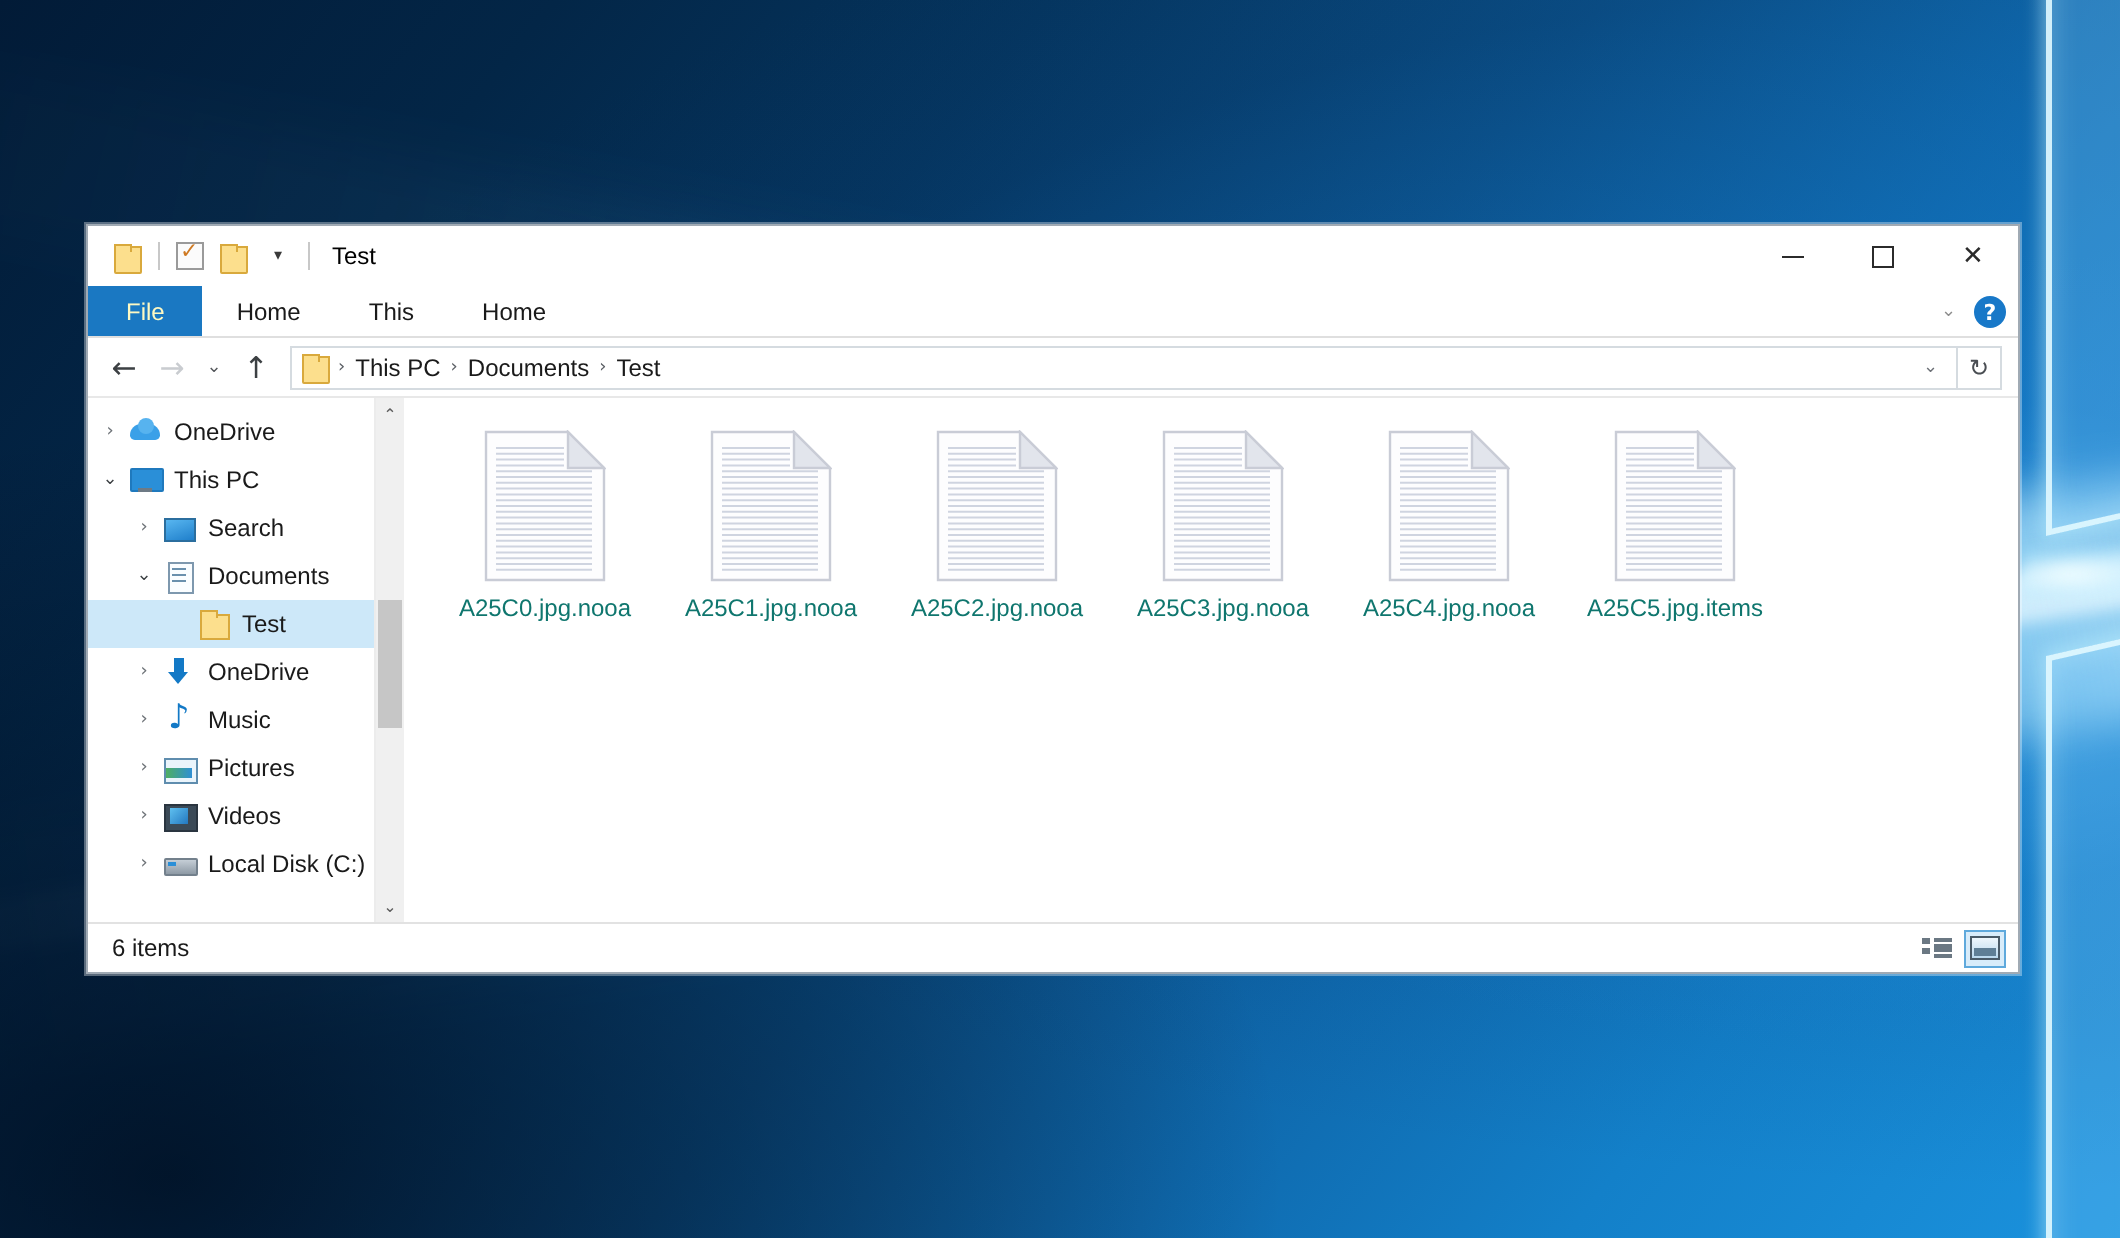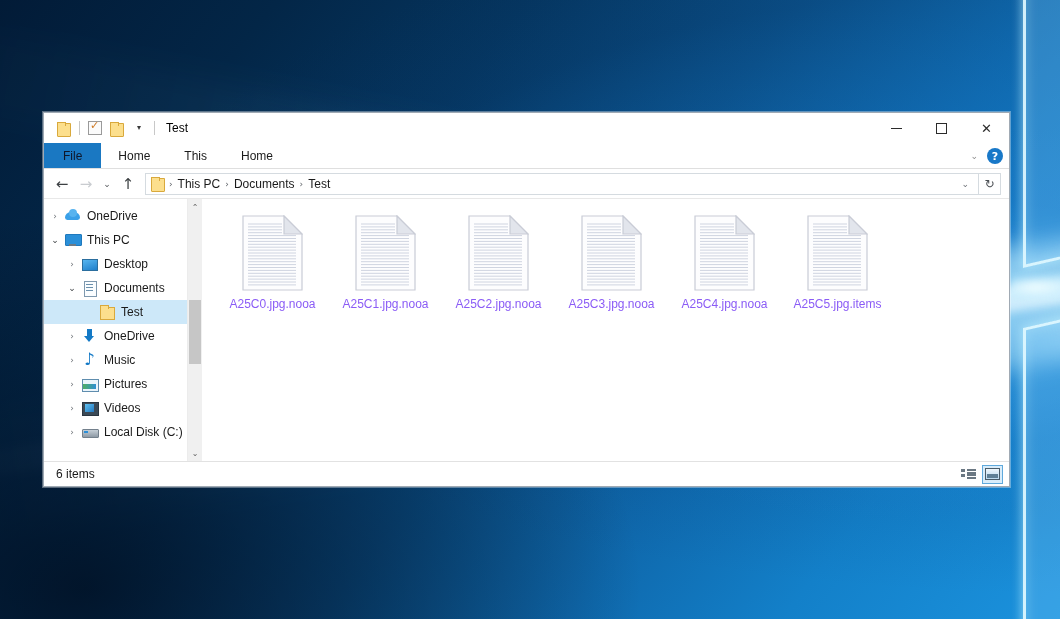--- a/index.html
+++ b/index.html
@@ -194,21 +194,21 @@
   }
   .rtab {
     padding: 0 17px;
     display: flex; align-items: center;
     font-size: 12px;
     color: #1a1a1a;
     cursor: default;
   }
   .rtab.file {
     background: #1a78c2;
-    color: #0f172a;
+    color: #fef9c3;
     padding: 0 19px;
   }
   #ribbon-right {
     position: absolute;
     right: 6px; top: 0;
     height: 26px;
     display: flex; align-items: center; gap: 9px;
   }
   .ribbon-chev {
     font-size: 9px; color: #8d8d8d;
@@ -566,21 +566,21 @@
   }
   .doc-ico {
     width: 61px; height: 76px;
     position: relative;
     flex: 0 0 auto;
   }
   .doc-ico svg { display: block; }
   .file-name {
     margin-top: 6px;
     font-size: 12px;
-    color: #8b5cf6;
+    color: #0f766e;
     text-align: center;
     line-height: 14px;
     white-space: nowrap;
   }
 
   
   #statusbar {
     height: 25px;
     flex: 0 0 auto;
     border-top: 1px solid #e2e2e2;
@@ -732,21 +732,21 @@
             <span class="nav-label">OneDrive</span>
           </div>
           <div class="nav-item" style="padding-left: 2px;">
             <span class="nav-exp open">⌄</span>
             <span class="nav-ico ico-pc"></span>
             <span class="nav-label">This PC</span>
           </div>
           <div class="nav-item" style="padding-left: 19px;">
             <span class="nav-exp">›</span>
             <span class="nav-ico ico-desktop"></span>
-            <span class="nav-label">Desktop</span>
+            <span class="nav-label">Search</span>
           </div>
           <div class="nav-item" style="padding-left: 19px;">
             <span class="nav-exp open">⌄</span>
             <span class="nav-ico ico-docs"></span>
             <span class="nav-label">Documents</span>
           </div>
           <div class="nav-item selected" style="padding-left: 36px;">
             <span class="nav-exp"></span>
             <span class="nav-ico ico-folder-y"></span>
             <span class="nav-label">Test</span>

